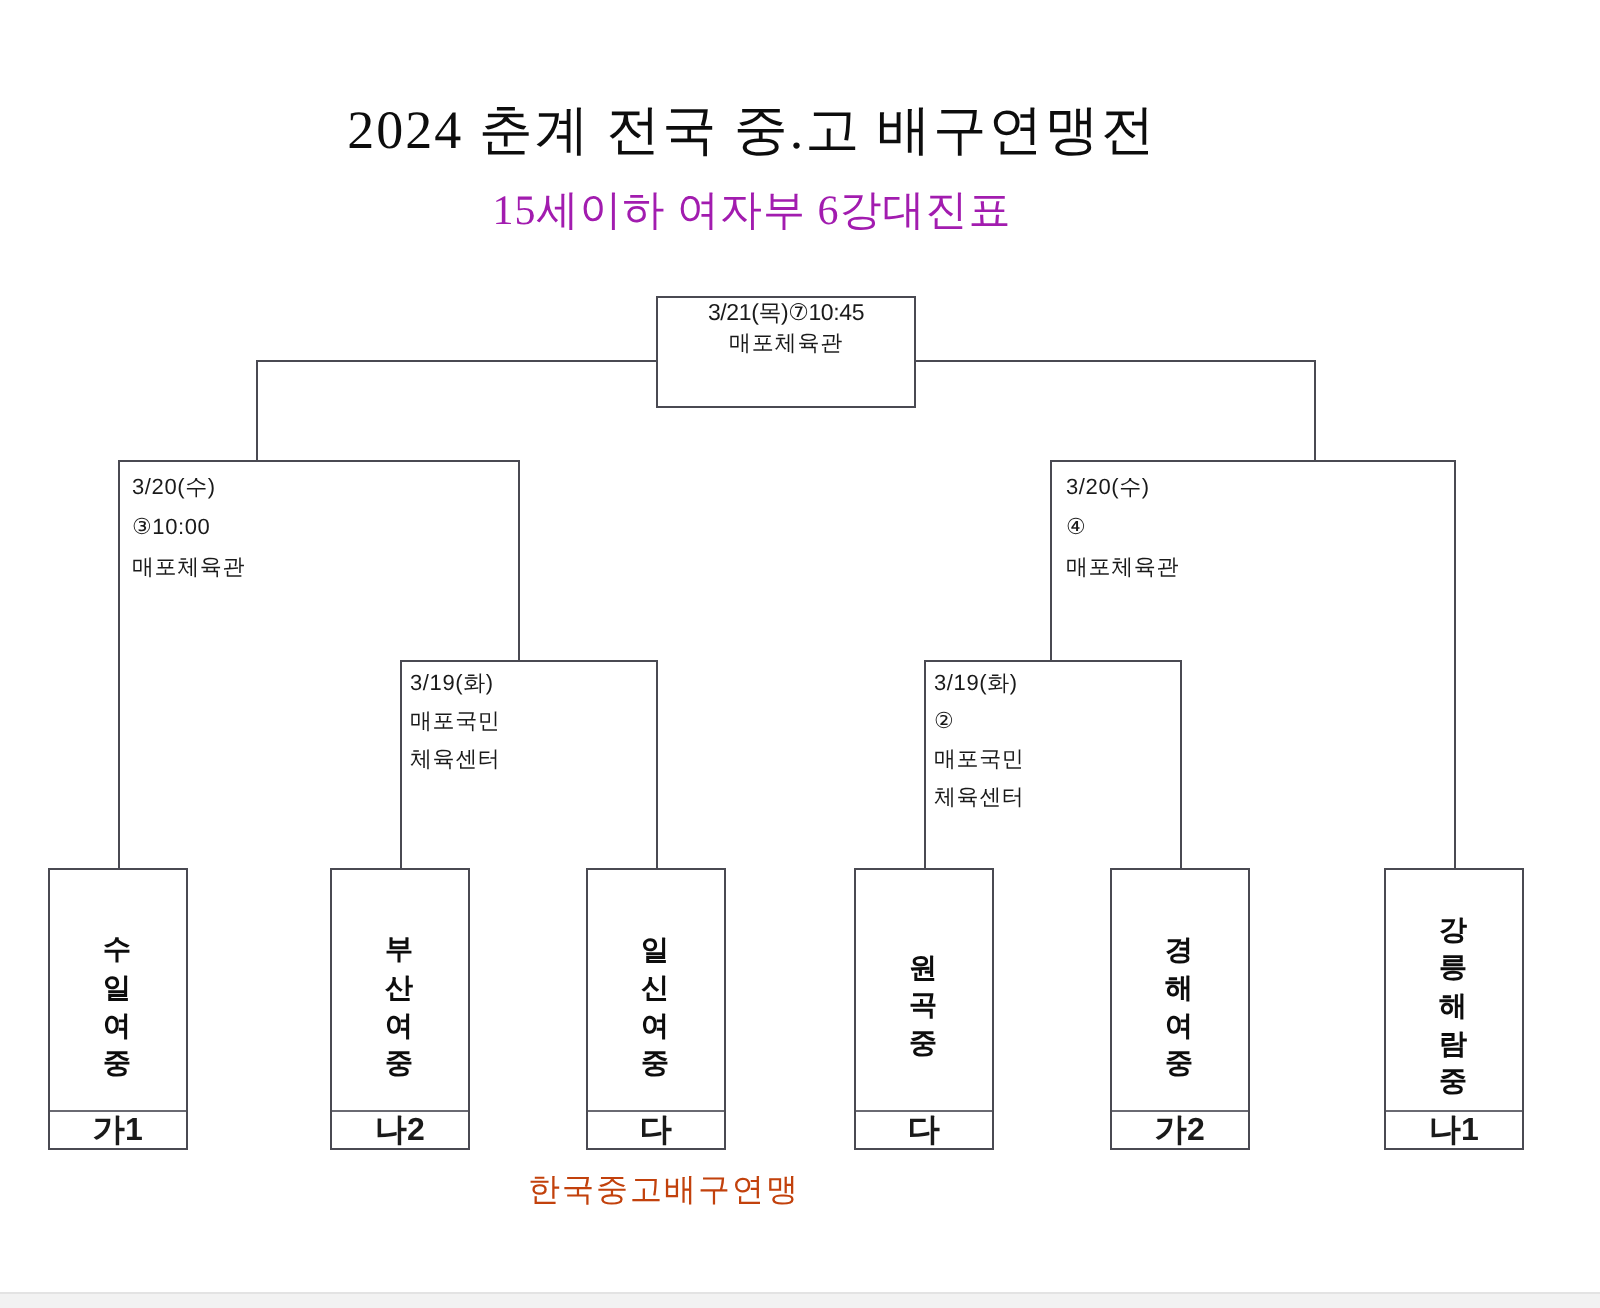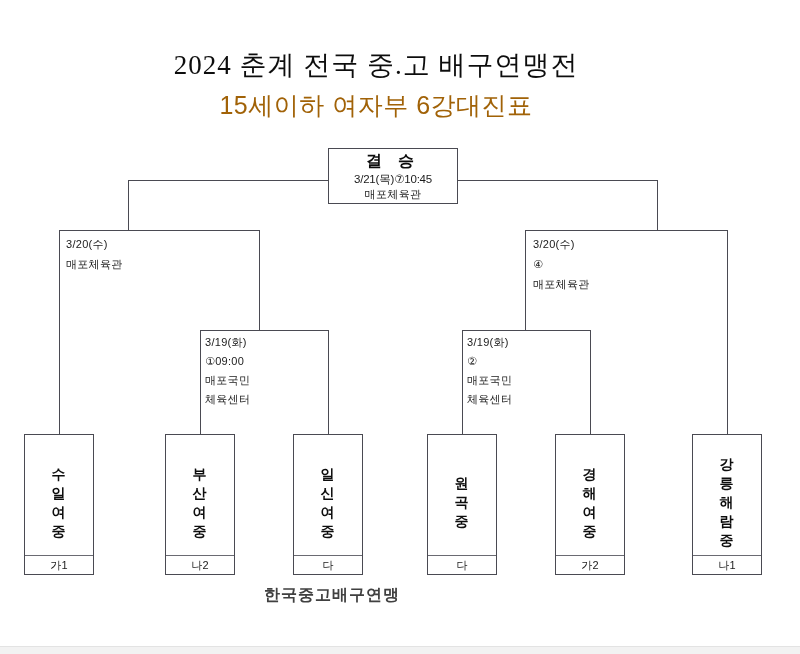--- a/index.html
+++ b/index.html
@@ -32,24 +32,24 @@
   }
   .title-line1 {
     font-family: "Liberation Serif", "DejaVu Serif", serif;
     font-size: 27px;
     letter-spacing: 1px;
     color: #0d0d0d;
     line-height: 34px;
     white-space: nowrap;
   }
   .title-line2 {
-    font-family: Liberation Sans, sans-serif;
-    font-size: 25px;
+    font-family: Liberation Serif, serif;
+    font-size: 21px;
     letter-spacing: 0.5px;
-    color: #a16207;
+    color: #a21caf;
     line-height: 34px;
     margin-top: 6px;
     white-space: nowrap;
   }
 
   
   .ln-h {
     position: absolute;
     height: 0;
     border-top: 1.4px solid #4a4a52;
@@ -138,37 +138,37 @@
     position: absolute;
     left: 0;
     bottom: 0;
     width: 100%;
     height: 19px;
     border-top: 1.4px solid #6a6a72;
     box-sizing: border-box;
     display: flex;
     align-items: center;
     justify-content: center;
-    font-size: 11px;
+    font-size: 16px;
     color: #1a1a1a;
     letter-spacing: 0.2px;
+    font-weight: bold;
   }
 
   
   .footer {
     position: absolute;
     left: 0;
     top: 585px;
     width: 664px;
     text-align: center;
     font-family: "Liberation Serif", "DejaVu Serif", serif;
     font-size: 16px;
     letter-spacing: 1px;
-    color: #404040;
-    font-weight: bold;
+    color: #c2410c;
   }
 
   .bottom-strip {
     position: absolute;
     left: 0; top: 646px;
     width: 800px; height: 8px;
     background: #f2f2f2;
     border-top: 1px solid #e3e3e3;
   }
 </style>
@@ -176,56 +176,55 @@
 <body>
 
 <div id="page">
 
   <div class="title-block">
     <div class="title-line1">2024 춘계 전국 중.고 배구연맹전</div>
     <div class="title-line2">15세이하 여자부 6강대진표</div>
   </div>
 
   <div class="final-box">
-    <div class="final-title">결 승</div>
     <div class="final-when">3/21(목)⑦10:45</div>
     <div class="final-where">매포체육관</div>
   </div>
 
   <div class="ln-h" style="left:128px; top:180px; width:201px;"></div>
   <div class="ln-h" style="left:457px; top:180px; width:201px;"></div>
   <div class="ln-v" style="left:128px; top:180px; height:51px;"></div>
   <div class="ln-v" style="left:657px; top:180px; height:51px;"></div>
 
   <div class="ln-h" style="left:59px; top:230px; width:201px;"></div>
   <div class="ln-v" style="left:59px;  top:230px; height:205px;"></div>
   <div class="ln-v" style="left:259px; top:230px; height:101px;"></div>
 
   <div class="round-info" style="left:66px; top:234px; width:186px;">
     <div>3/20(수)</div>
+    <div>③10:00</div>
     <div>매포체육관</div>
   </div>
 
   <div class="ln-h" style="left:525px; top:230px; width:202px;"></div>
   <div class="ln-v" style="left:525px; top:230px; height:101px;"></div>
   <div class="ln-v" style="left:727px; top:230px; height:205px;"></div>
 
   <div class="round-info" style="left:533px; top:234px; width:186px;">
     <div>3/20(수)</div>
     <div>④</div>
     <div>매포체육관</div>
   </div>
 
   <div class="ln-h" style="left:200px; top:330px; width:129px;"></div>
   <div class="ln-v" style="left:200px; top:330px; height:105px;"></div>
   <div class="ln-v" style="left:328px; top:330px; height:105px;"></div>
 
   <div class="round-info" style="left:205px; top:333px; width:120px; line-height:19px;">
     <div>3/19(화)</div>
-    <div>①09:00</div>
     <div>매포국민</div>
     <div>체육센터</div>
   </div>
 
   <div class="ln-h" style="left:462px; top:330px; width:129px;"></div>
   <div class="ln-v" style="left:462px; top:330px; height:105px;"></div>
   <div class="ln-v" style="left:590px; top:330px; height:105px;"></div>
 
   <div class="round-info" style="left:467px; top:333px; width:120px; line-height:19px;">
     <div>3/19(화)</div>

